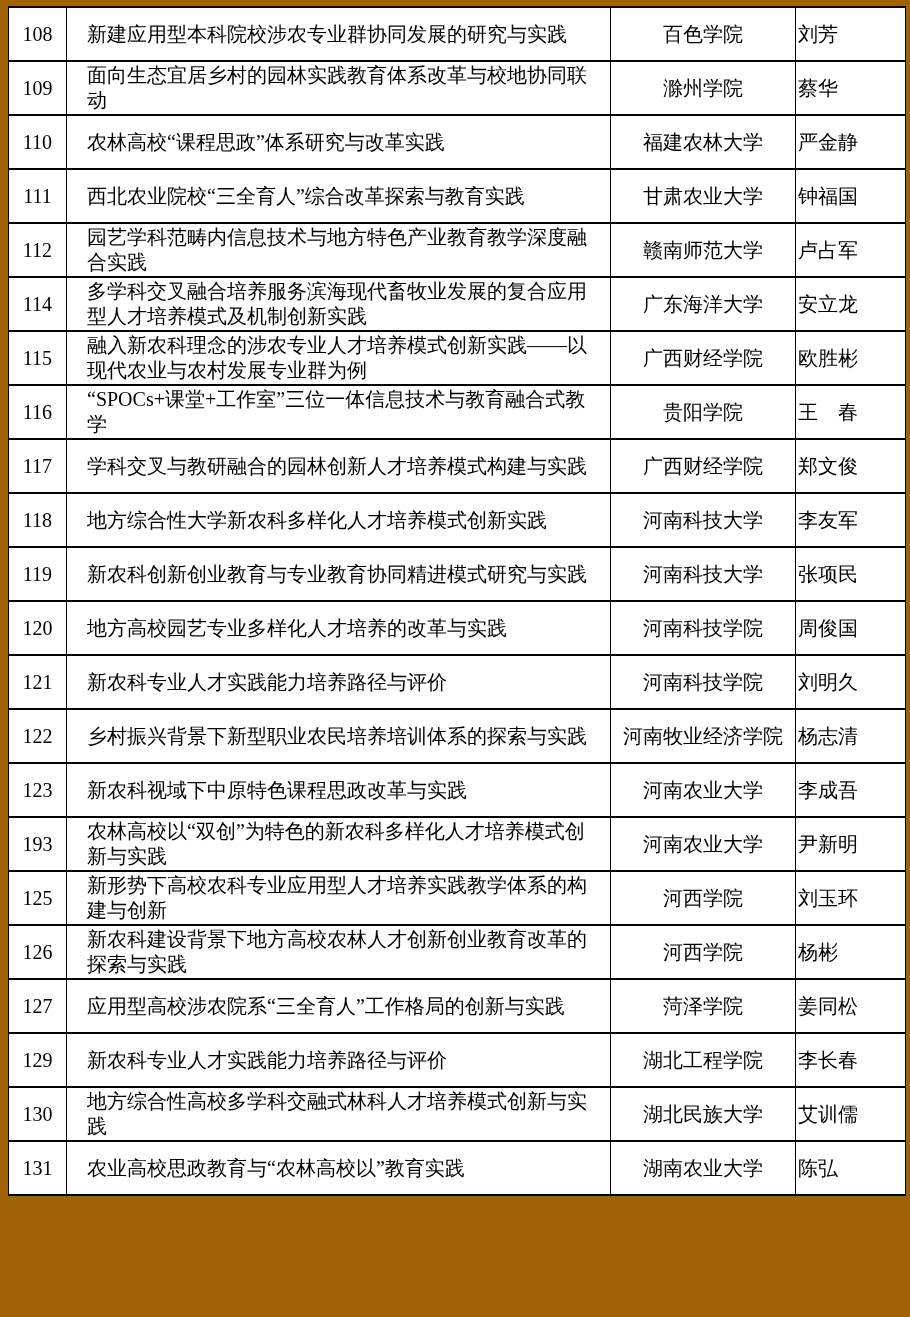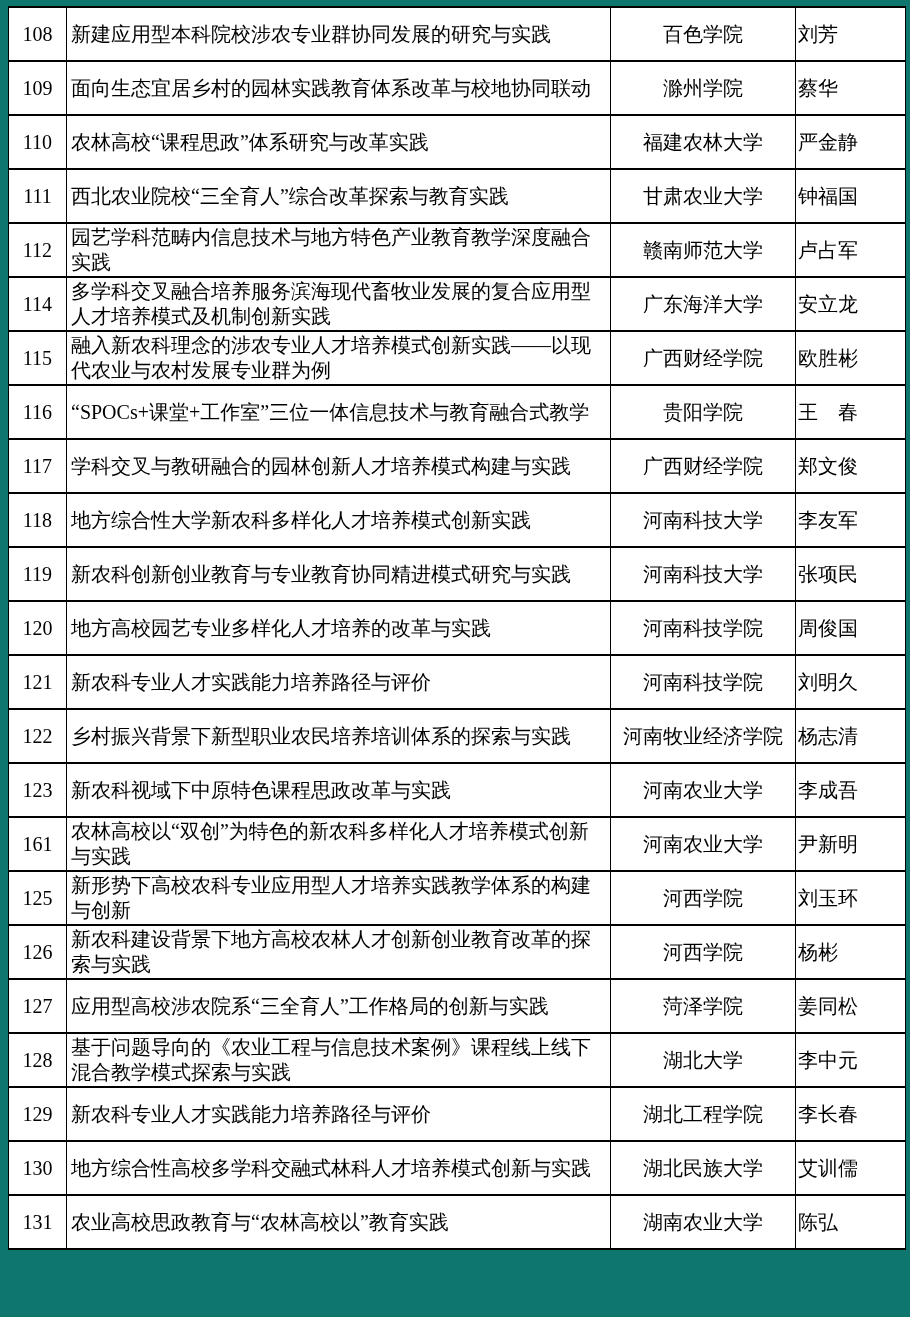--- a/index.html
+++ b/index.html
@@ -9,21 +9,21 @@
     width: 910px;
     height: 1317px;
     overflow: hidden;
     font-family: "Liberation Serif", "DejaVu Serif", serif;
     color: #000000;
   }
   .page {
     position: relative;
     width: 910px;
     height: 1317px;
-    background: #0f766e;
+    background: #a16207;
   }
   .table-wrap {
     position: absolute;
     left: 8px;
     top: 6px;
   }
   table.projects {
     border-collapse: collapse;
     table-layout: fixed;
     width: 897px;
@@ -41,21 +41,21 @@
   }
   td.c-no {
     text-align: center;
     font-size: 20px;
     padding: 0 2px;
   }
   td.c-title {
     text-align: left;
     font-size: 20px;
     line-height: 25px;
-    padding: 1px 4px;
+    padding: 1px 20px;
     word-break: break-all;
   }
   td.c-inst {
     text-align: center;
     font-size: 20px;
     padding: 4px 2px;
   }
   td.c-name {
     text-align: left;
     font-size: 20px;
@@ -175,21 +175,21 @@
   </tr>
 
   <tr>
     <td class="c-no">123</td>
     <td class="c-title">新农科视域下中原特色课程思政改革与实践</td>
     <td class="c-inst">河南农业大学</td>
     <td class="c-name">李成吾</td>
   </tr>
 
   <tr>
-    <td class="c-no">161</td>
+    <td class="c-no">193</td>
     <td class="c-title">农林高校以“双创”为特色的新农科多样化人才培养模式创新与实践</td>
     <td class="c-inst">河南农业大学</td>
     <td class="c-name">尹新明</td>
   </tr>
 
   <tr>
     <td class="c-no">125</td>
     <td class="c-title">新形势下高校农科专业应用型人才培养实践教学体系的构建与创新</td>
     <td class="c-inst">河西学院</td>
     <td class="c-name">刘玉环</td>
@@ -202,26 +202,20 @@
     <td class="c-name">杨彬</td>
   </tr>
 
   <tr>
     <td class="c-no">127</td>
     <td class="c-title">应用型高校涉农院系“三全育人”工作格局的创新与实践</td>
     <td class="c-inst">菏泽学院</td>
     <td class="c-name">姜同松</td>
   </tr>
 
-  <tr>
-    <td class="c-no">128</td>
-    <td class="c-title">基于问题导向的《农业工程与信息技术案例》课程线上线下混合教学模式探索与实践</td>
-    <td class="c-inst">湖北大学</td>
-    <td class="c-name">李中元</td>
-  </tr>
 
   <tr>
     <td class="c-no">129</td>
     <td class="c-title">新农科专业人才实践能力培养路径与评价</td>
     <td class="c-inst">湖北工程学院</td>
     <td class="c-name">李长春</td>
   </tr>
 
   <tr>
     <td class="c-no">130</td>

